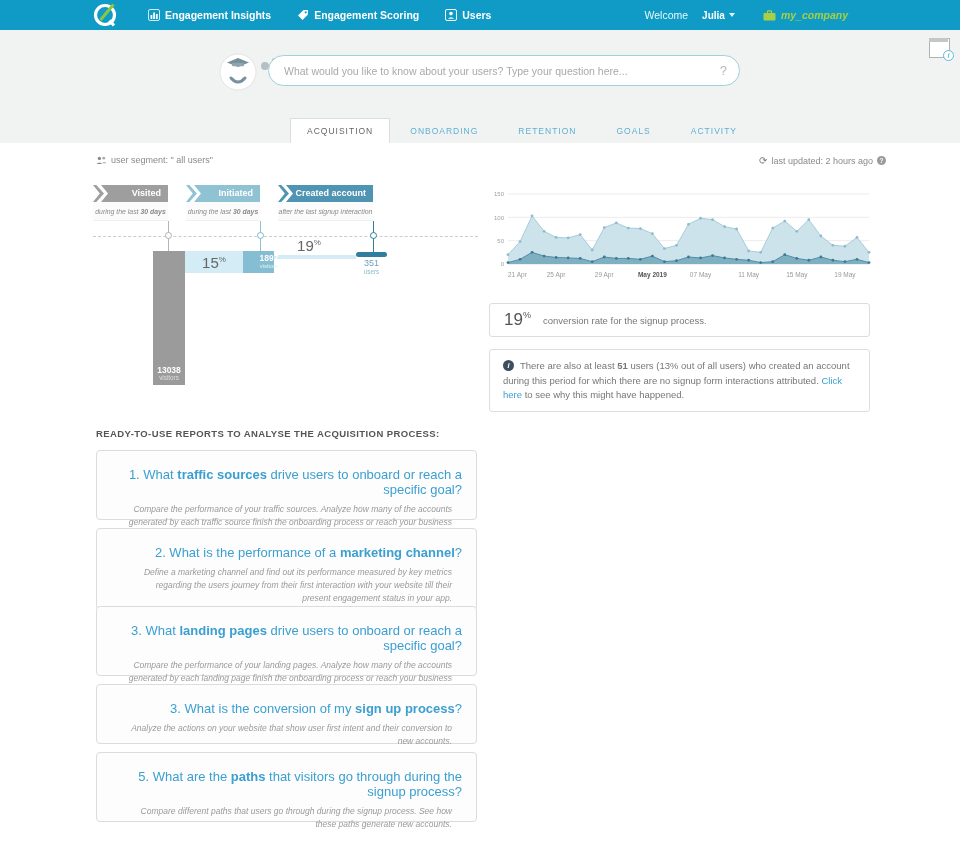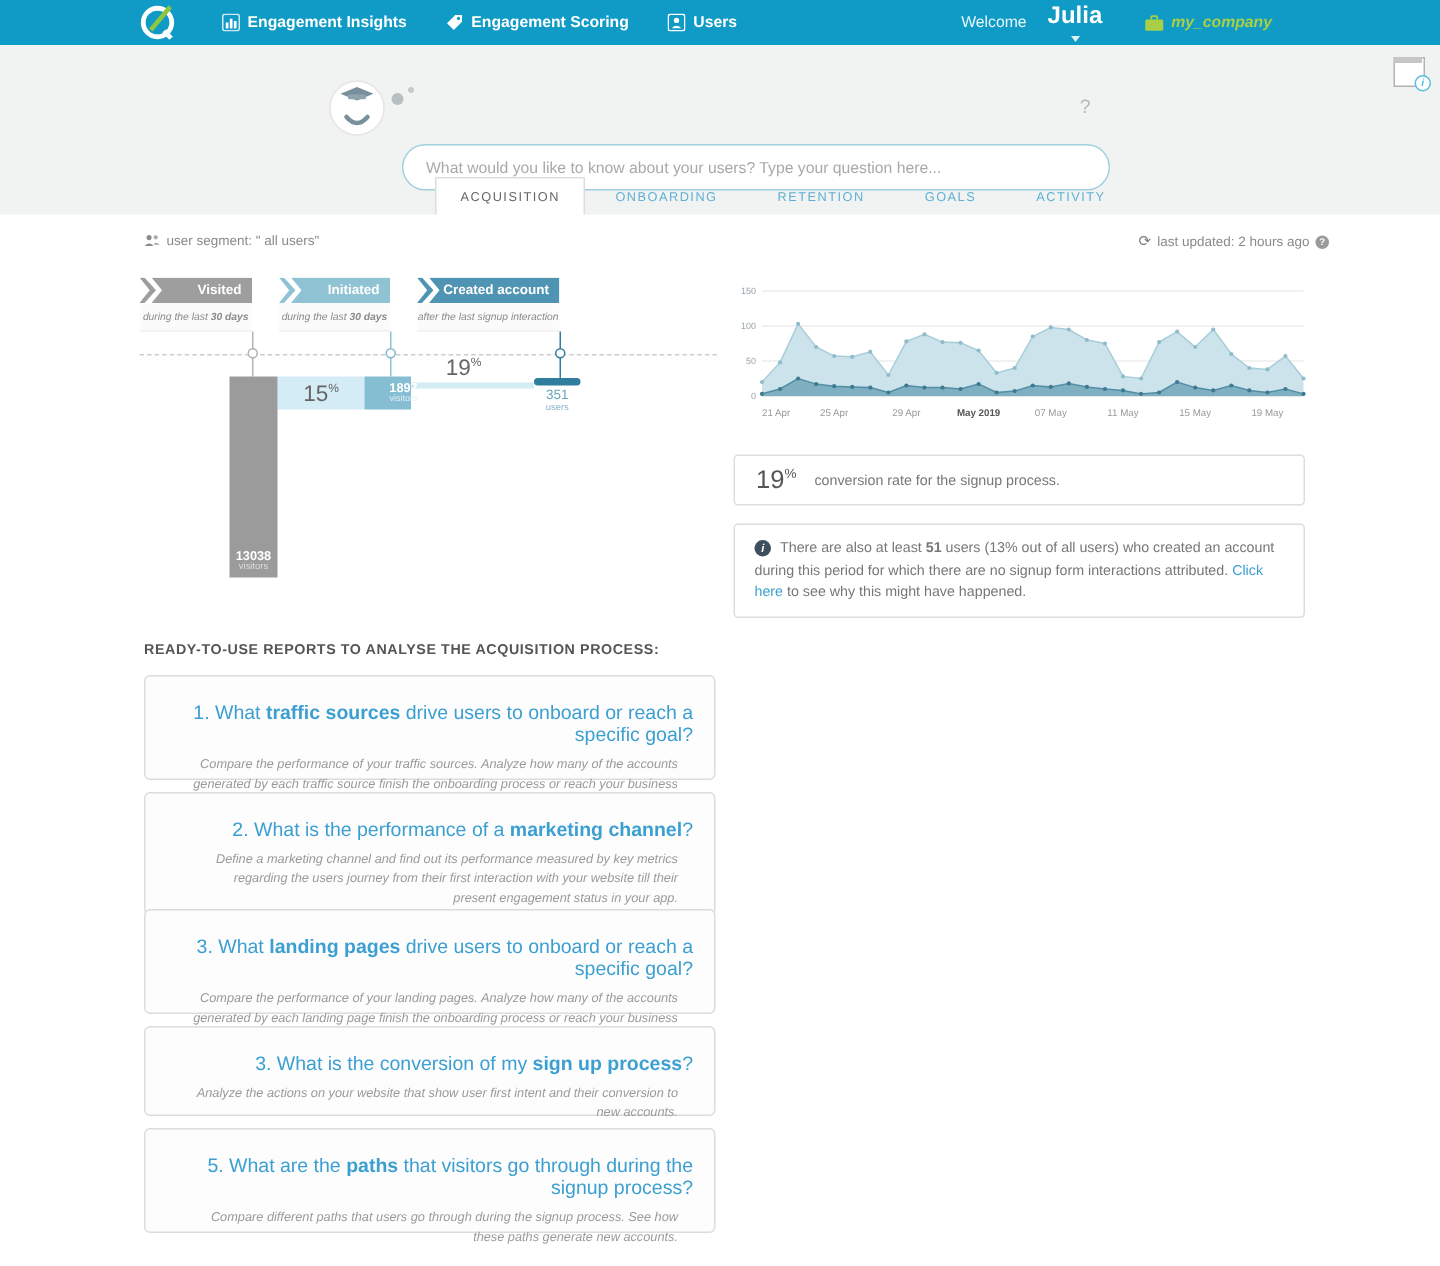--- a/index.html
+++ b/index.html
@@ -10,34 +10,34 @@
   }
   
   .navbar { position:absolute; top:0; left:0; width:960px; height:30px; background:#0f9bc5;
             display:flex; align-items:center; }
   .logo { margin-left:90px; width:32px; height:26px; flex:0 0 auto; }
   .nav-items { display:flex; align-items:center; gap:26px; margin-left:26px; }
   .nav-item { display:flex; align-items:center; gap:5px; color:#ffffff; font-size:10.5px;
               font-weight:bold; cursor:pointer; }
   .nav-right { margin-left:auto; display:flex; align-items:center; padding-right:112px; gap:14px; }
   .nav-welcome { color:#eaf7fb; font-size:10.5px; }
-  .nav-user { color:#ffffff; font-size:16px; font-weight:bold; display:flex; align-items:center; gap:4px; cursor:pointer;flex-direction:column; }
+  .nav-user { color:#ffffff; font-size:10px; font-weight:bold; display:flex; align-items:center; gap:4px; cursor:pointer; }
   .caret { width:0; height:0; border-left:3.5px solid transparent; border-right:3.5px solid transparent;
            border-top:4px solid #dff2f8; }
   .nav-company { display:flex; align-items:center; gap:5px; color:#a8cf45; font-size:10.5px;
                  font-weight:bold; font-style:italic; margin-left:14px; cursor:pointer; }
   
   .band { position:absolute; top:30px; left:0; width:960px; height:113px; background:#f1f2f2; }
   .assistant-avatar { position:absolute; left:219px; top:52px; width:38px; height:40px; }
   .bubble-dot1 { position:absolute; left:261px; top:62px; width:8px; height:8px; border-radius:50%; background:#b7bfc3; }
   .bubble-dot2 { position:absolute; left:272px; top:58px; width:4px; height:4px; border-radius:50%; background:#c3cacd; }
   .question-wrap { position:absolute; left:268px; top:55px; width:472px; height:31px; }
   .question-input { width:100%; height:100%; border:1.5px solid #9fd0e0; border-radius:16px;
                     padding:0 30px 0 15px; font-size:10.5px; color:#555; outline:none;
-                    font-family:"Liberation Sans", sans-serif; background:#fff;margin-top:41px; }
+                    font-family:"Liberation Sans", sans-serif; background:#fff; }
   .question-input::placeholder { color:#a9a9a9; }
   .question-help { position:absolute; right:13px; top:8px; color:#b9b9b9; font-size:13px; }
   .win-icon { position:absolute; left:929px; top:38px; width:21px; height:20px; }
   .win-frame { position:absolute; left:0; top:0; width:21px; height:20px; background:#fff;
                border:1px solid #b2b2b2; }
   .win-titlebar { position:absolute; left:0; top:0; width:19px; height:4px; background:#c6c6c6; }
   .win-info { position:absolute; right:-4px; bottom:-3px; width:11px; height:11px; border-radius:50%;
               background:#fff; border:1px solid #58bede; color:#58bede; font-size:7px; font-style:italic;
               text-align:center; line-height:10px; font-weight:bold; }
   

